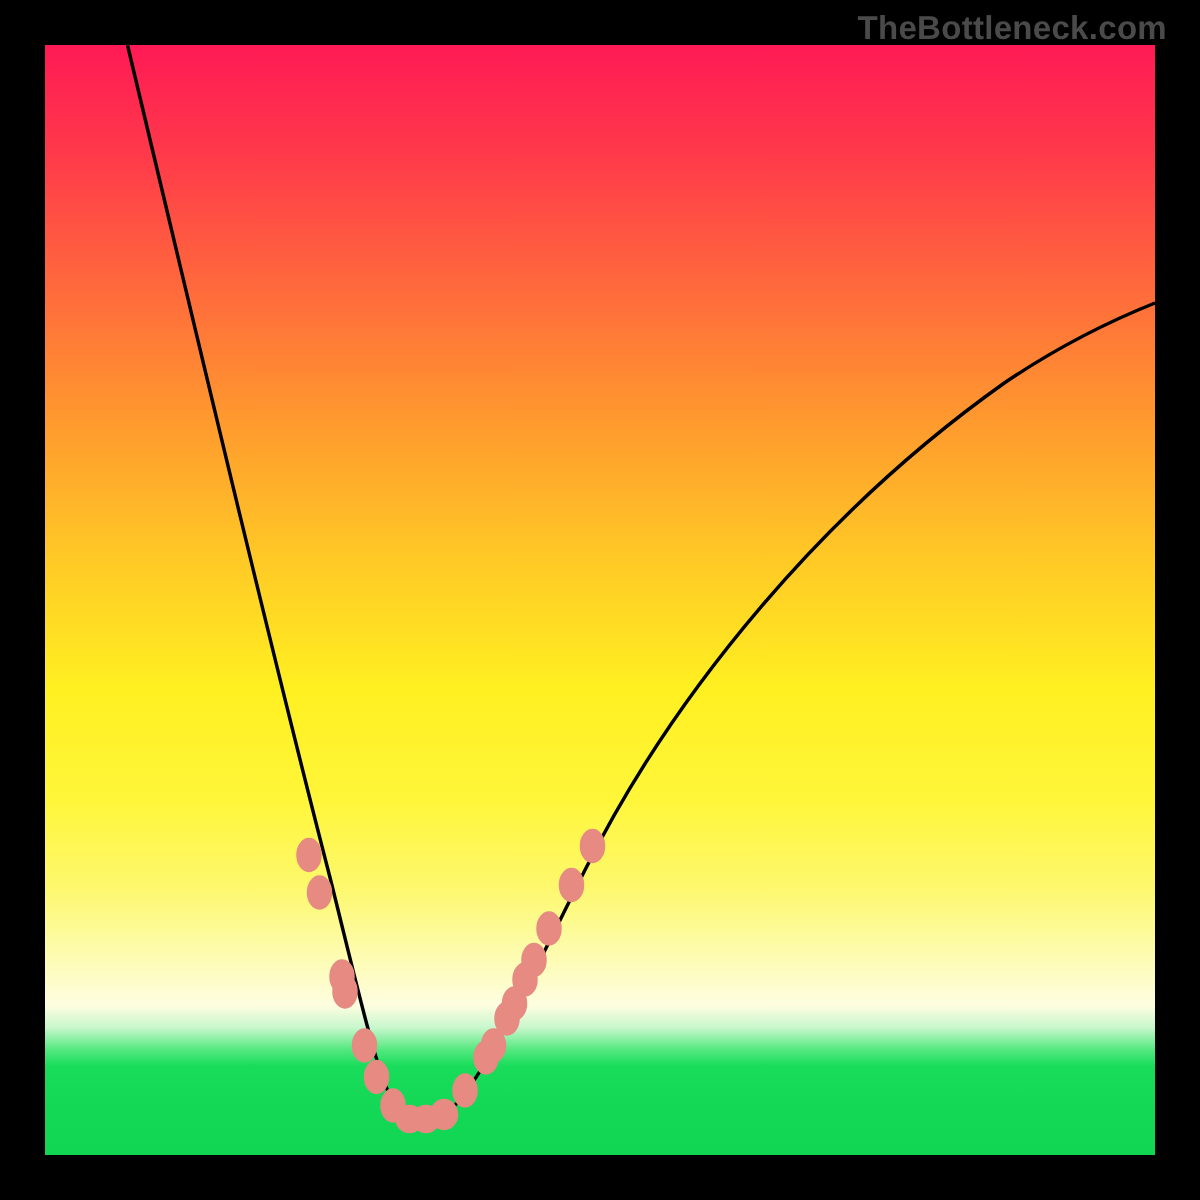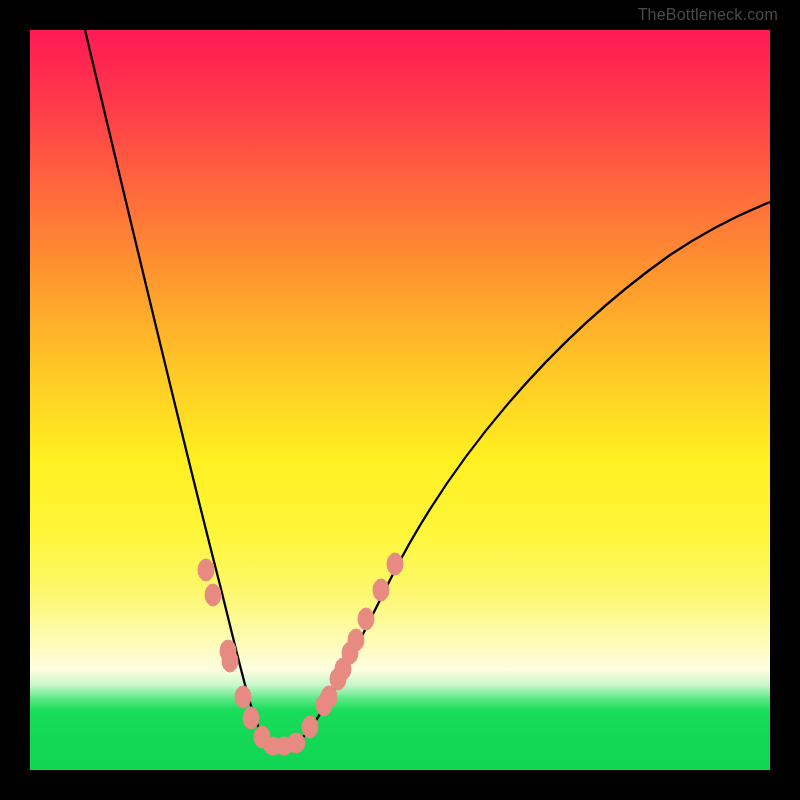--- a/index.html
+++ b/index.html
@@ -41,23 +41,23 @@
         #18dc5a 92%,
         #13d856 96%,
         #11d653 100%
       );
   }
   .watermark {
     position: absolute;
     top: 6px;
     right: 22px;
     color: #4a4a4a;
-    font-size: 16px;
+    font-size: 22px;
     letter-spacing: 0.2px;
-    font-weight: 400;
+    font-weight: 700;
     user-select: none;
   }
   svg.curve {
     position: absolute;
     left: 0; top: 0;
     width: 740px; height: 740px;
   }
   .curve path.line {
     fill: none;
     stroke: #000;

